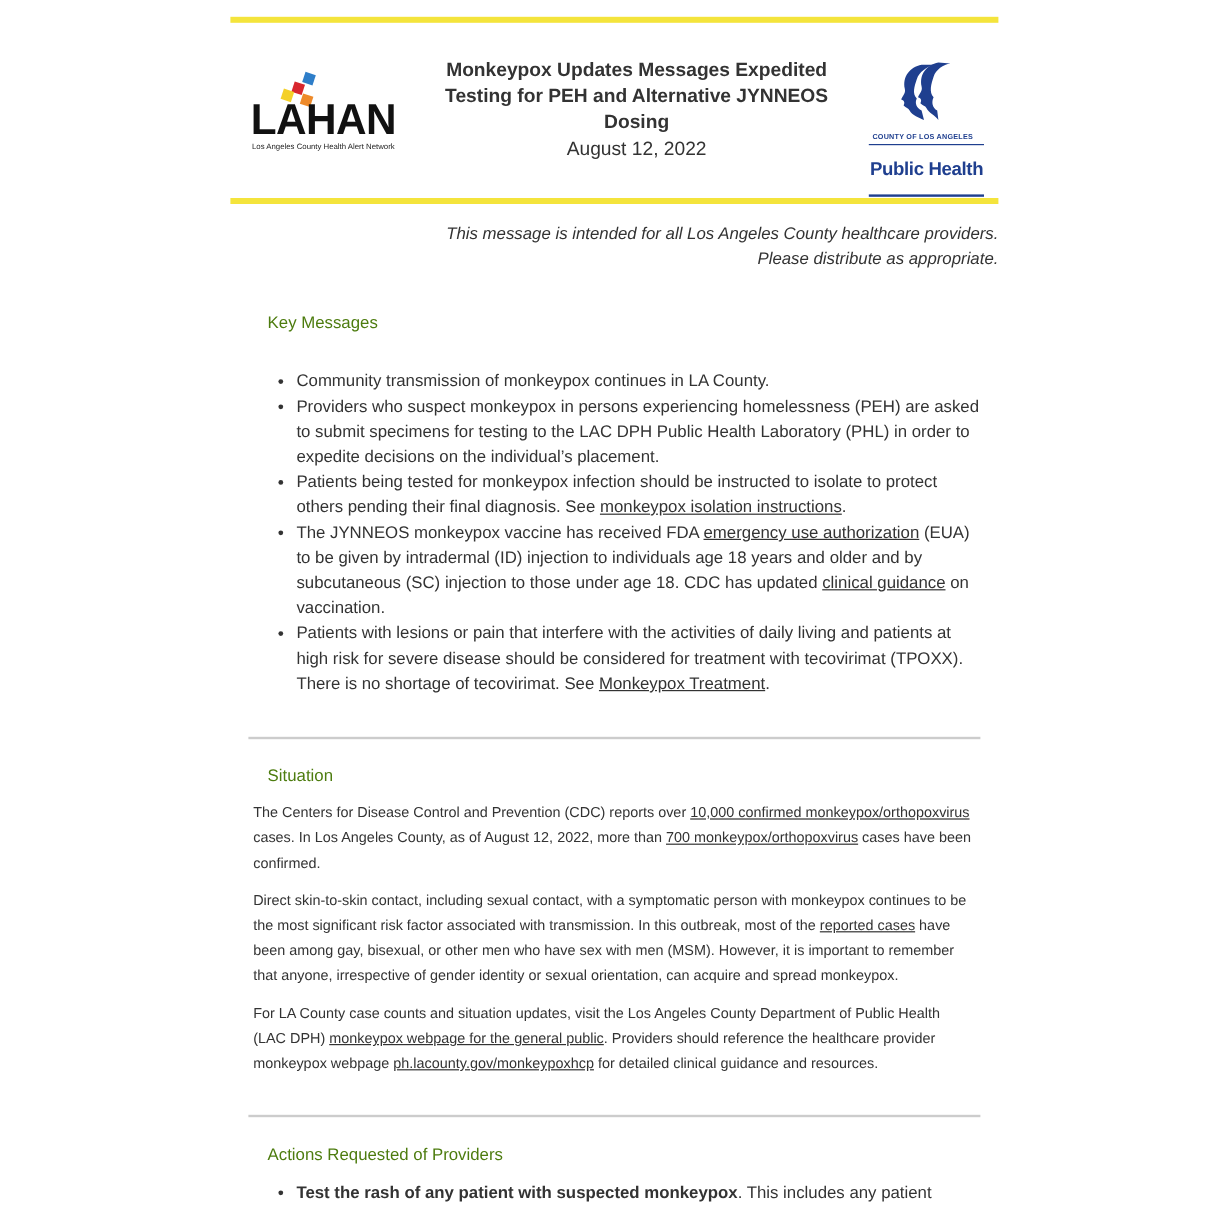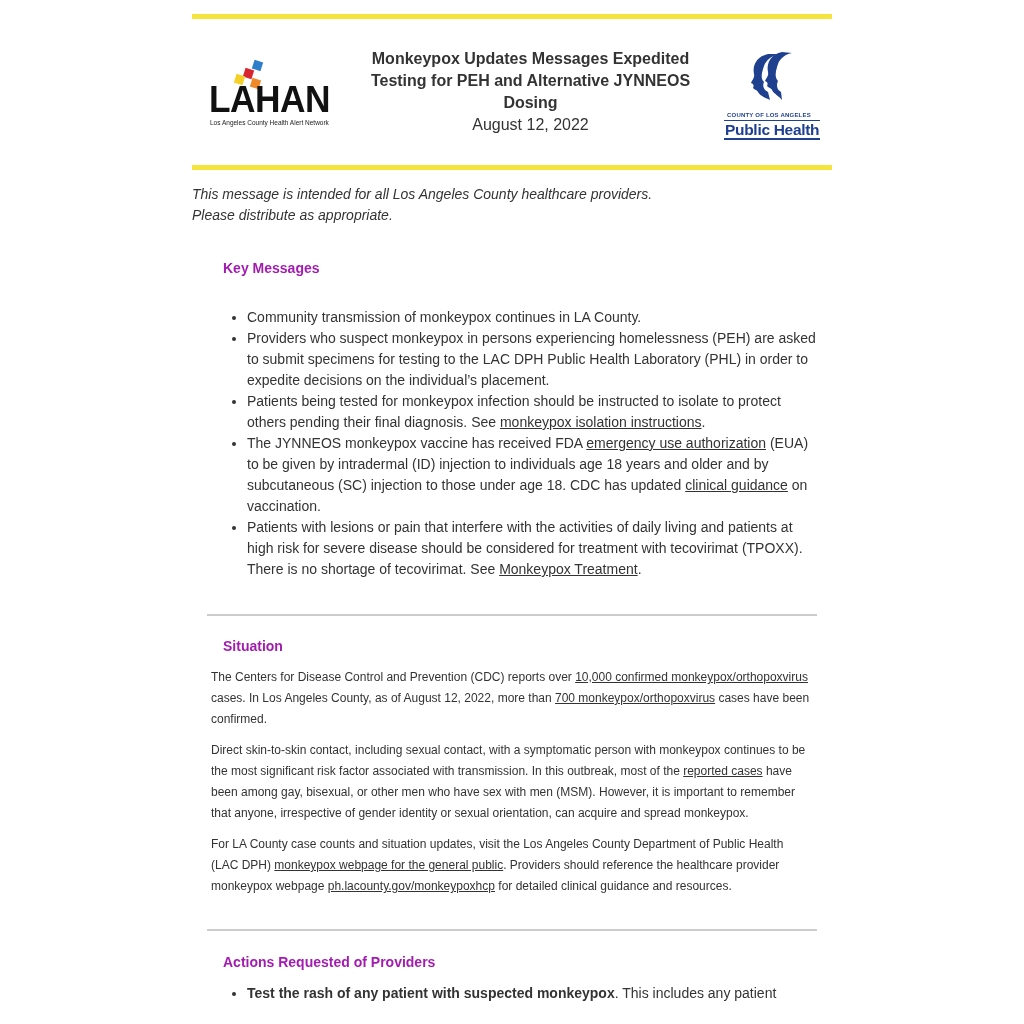--- a/index.html
+++ b/index.html
@@ -28,25 +28,25 @@
     }
     .lahan-logo .sub {
       position: absolute; left: 1px; top: 61px; font-size: 6.5px; color: #222; white-space: nowrap;
     }
     .title-block { text-align: center; width: 340px; color: #333; }
     .title-block .line { font-size: 16px; font-weight: bold; line-height: 22px; }
     .title-block .date { font-size: 16px; line-height: 22px; font-weight: normal; }
     .ph-logo { width: 92px; height: 92px; position: relative; margin-top: 4px; }
     .ph-logo svg { position: absolute; left: 0; top: 0; }
     .ph-logo .county { position: absolute; left: 3px; top: 64px; font-size: 6px; font-weight: bold; color: #1f3f8f; letter-spacing: 0.2px; white-space: nowrap; }
-    .ph-logo .ph { position: absolute; left: 0px; top: 72px; font-size: 15.5px; font-weight: bold; color: #1f3f8f; white-space: nowrap; letter-spacing: -0.3px; border-top: 1px solid #1f3f8f; border-bottom: 2px solid #1f3f8f; line-height: 17px; padding: 0 1px; }
-    .intro { text-align: left; font-style: italic; font-size: 14px; line-height: 21px; margin-top: 14px; color: #333; }
+    .ph-logo .ph { position: absolute; left: 0px; top: 72px; font-size: 15.5px; font-weight: bold; color: #1f3f8f; white-space: nowrap; letter-spacing: -0.3px; border-top: 1px solid #1f3f8f; border-bottom: 2px solid #1f3f8f; line-height: 17px; padding: 12px 1px; }
+    .intro { text-align: right; font-style: italic; font-size: 14px; line-height: 21px; margin-top: 14px; color: #333; }
     .content { padding: 0 15px; }
     h2 {
-      color: #a21caf; font-size: 14px; font-weight: bold; margin: 0; line-height: 20px; padding-left: 16px;
+      color: #4d7c0f; font-size: 14px; font-weight: normal; margin: 0; line-height: 20px; padding-left: 16px;
     }
     .km-heading { margin-top: 32px; }
     ul { margin: 29px 0 0 0; padding-left: 40px; }
     li { font-size: 14px; line-height: 21px; color: #333; }
     a { color: #333; text-decoration: underline; }
     hr.sep { border: 0; border-top: 2px solid #cccccc; margin: 0; }
     .sep1 { margin-top: 34px !important; }
     .sit-heading { margin-top: 20px; }
     p { font-size: 12px; line-height: 21px; margin: 4px; color: #333; }
     .p1 { margin-top: 11px; }

